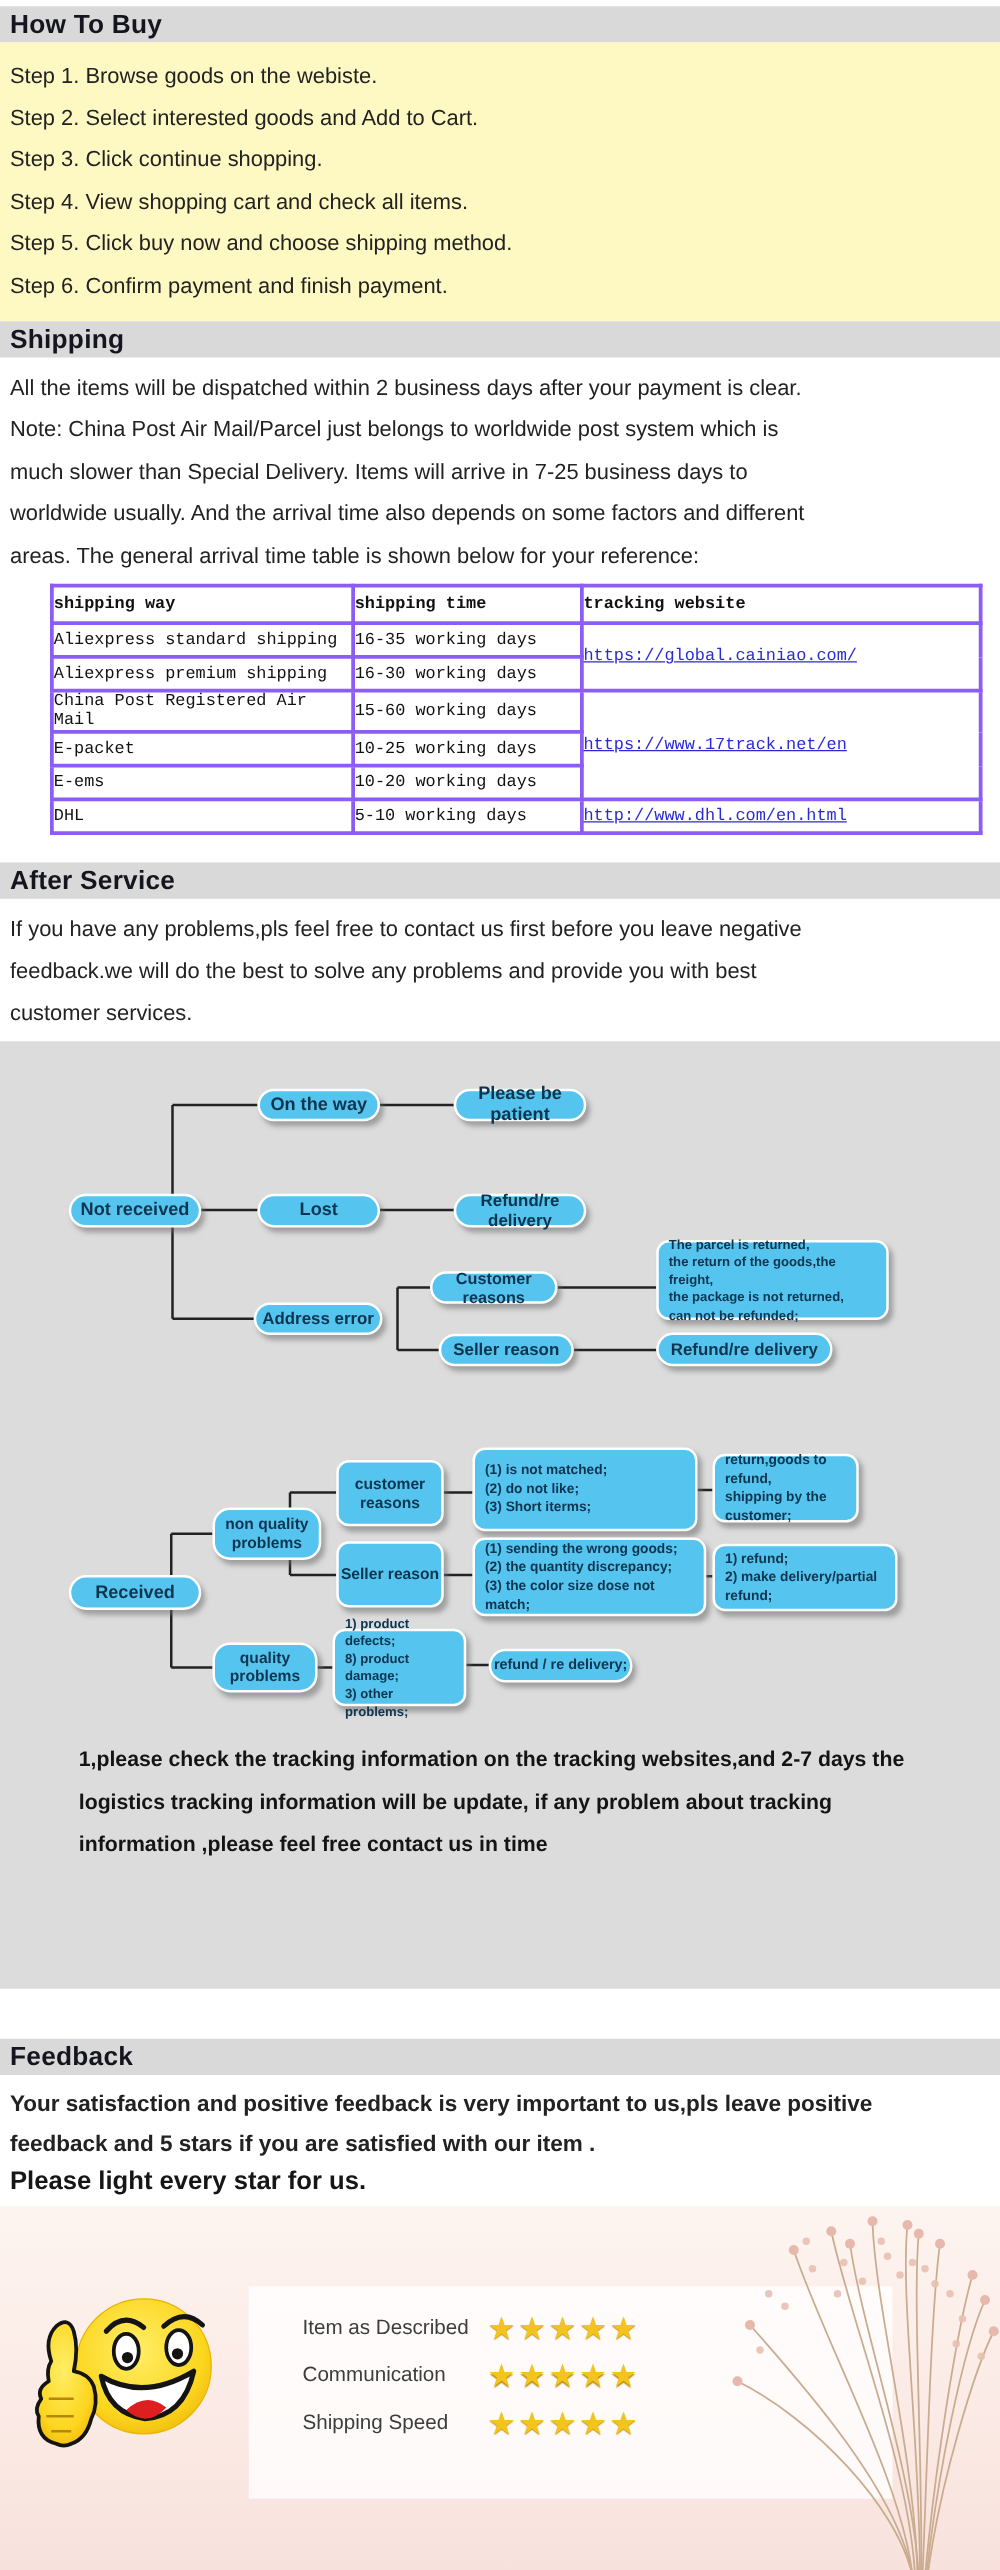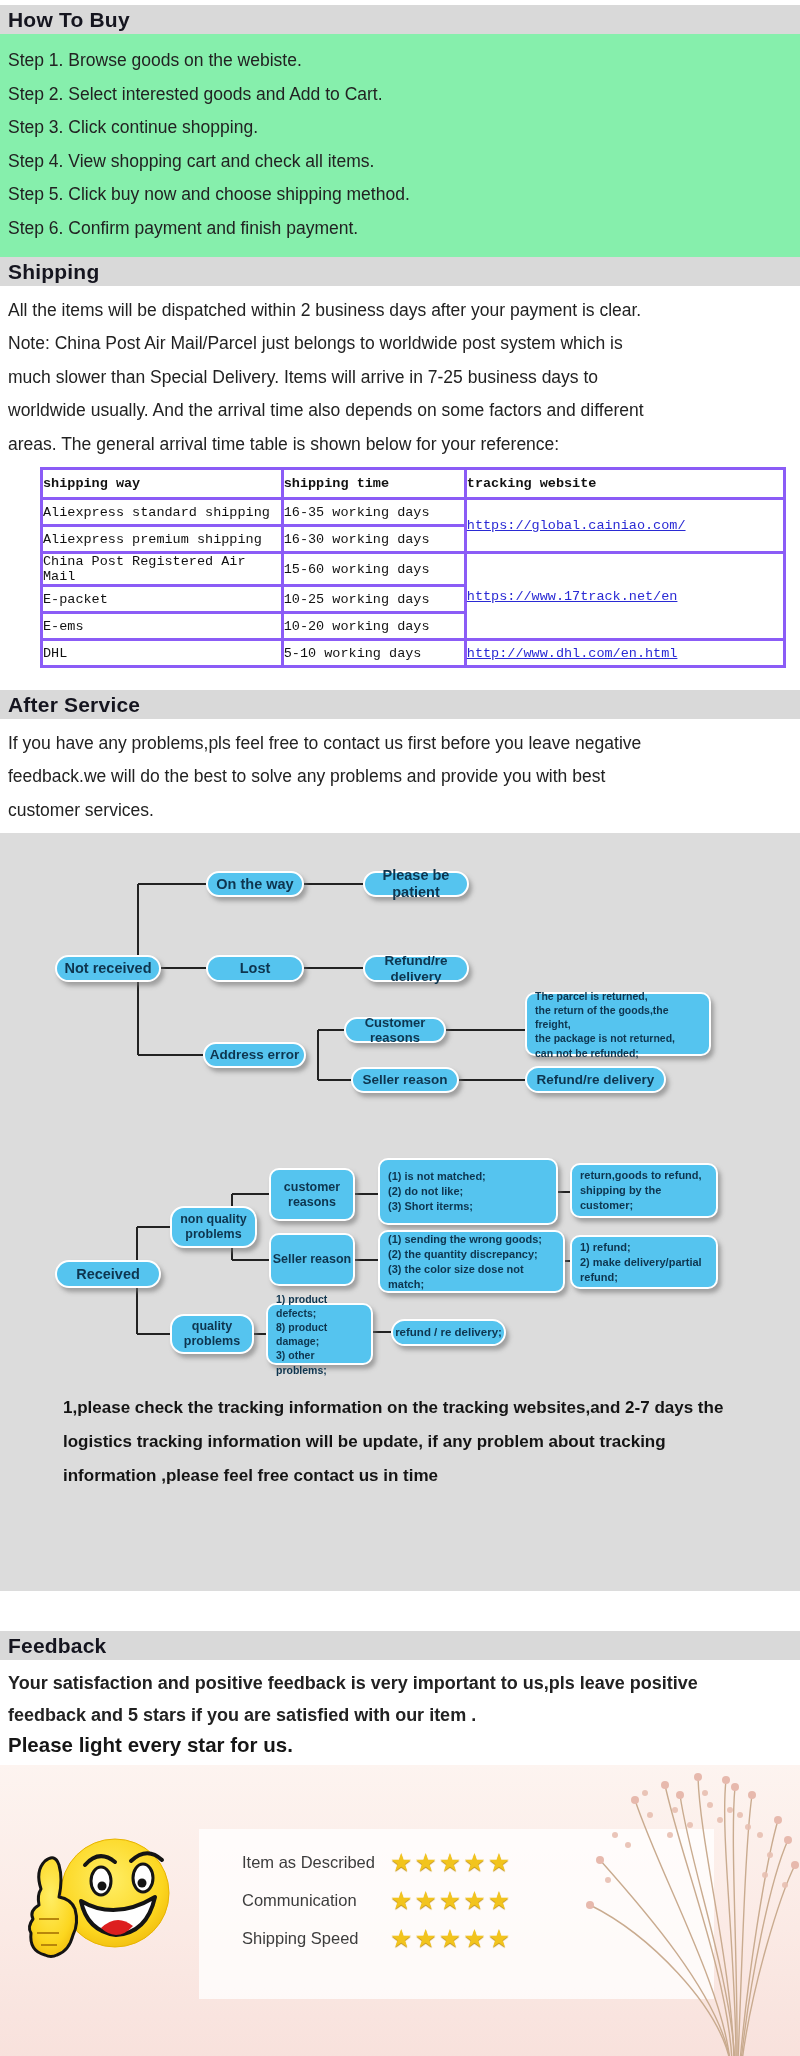--- a/index.html
+++ b/index.html
@@ -14,21 +14,21 @@
     background: #d9d9d9;
     font-size: 21px;
     font-weight: 900;
     line-height: 29px;
     padding-left: 8px;
     color: #15151f;
     letter-spacing: 0.2px;
   }
   .bar-top { margin-top: 5px; }
   
-  .steps { padding: 10px 8px 12px 8px; background: #86efac; }
+  .steps { padding: 10px 8px 12px 8px; background: #fef9c3; }
   .steps div { font-size: 17.5px; line-height: 33.5px; color: #222; }
   
   .para {
     padding: 8px 8px 6px 8px;
     font-size: 17.5px;
     line-height: 33.4px;
     color: #222;
     white-space: pre-line;
   }
   
@@ -251,21 +251,21 @@
 the return of the goods,the freight,
 the package is not returned,
 can not be refunded;</div>
   <div class="fc-node pill" style="left:525px;top:233px;width:141px;height:27px;font-size:13.5px;">Refund/re delivery</div>
 
   <div class="fc-node pill-sm fc-node" style="left:269px;top:335px;width:86px;height:53px;border-radius:10px;font-size:12.5px;">customer
 reasons</div>
   <div class="fc-node fc-box" style="left:378px;top:325px;width:180px;height:67px;align-items:center;">(1) is not matched;
 (2) do not like;
 (3) Short iterms;</div>
-  <div class="fc-node fc-box" style="left:570px;top:330px;width:148px;height:55px;align-items:center;">return,goods to refund,
+  <div class="fc-node fc-box" style="left:570px;top:330px;width:117px;height:55px;align-items:center;">return,goods to refund,
 shipping by the customer;</div>
   <div class="fc-node pill-sm" style="left:170px;top:373px;width:87px;height:42px;">non quality
 problems</div>
   <div class="fc-node" style="left:269px;top:400px;width:86px;height:53px;border-radius:10px;font-size:12.5px;">Seller reason</div>
   <div class="fc-node fc-box" style="left:378px;top:397px;width:187px;height:63px;align-items:center;">(1) sending the wrong goods;
 (2) the quantity discrepancy;
 (3) the color size dose not match;</div>
   <div class="fc-node fc-box" style="left:570px;top:402px;width:148px;height:54px;align-items:center;">1) refund;
 2) make delivery/partial refund;</div>
   <div class="fc-node pill" style="left:55px;top:427px;width:106px;height:28px;">Received</div>

